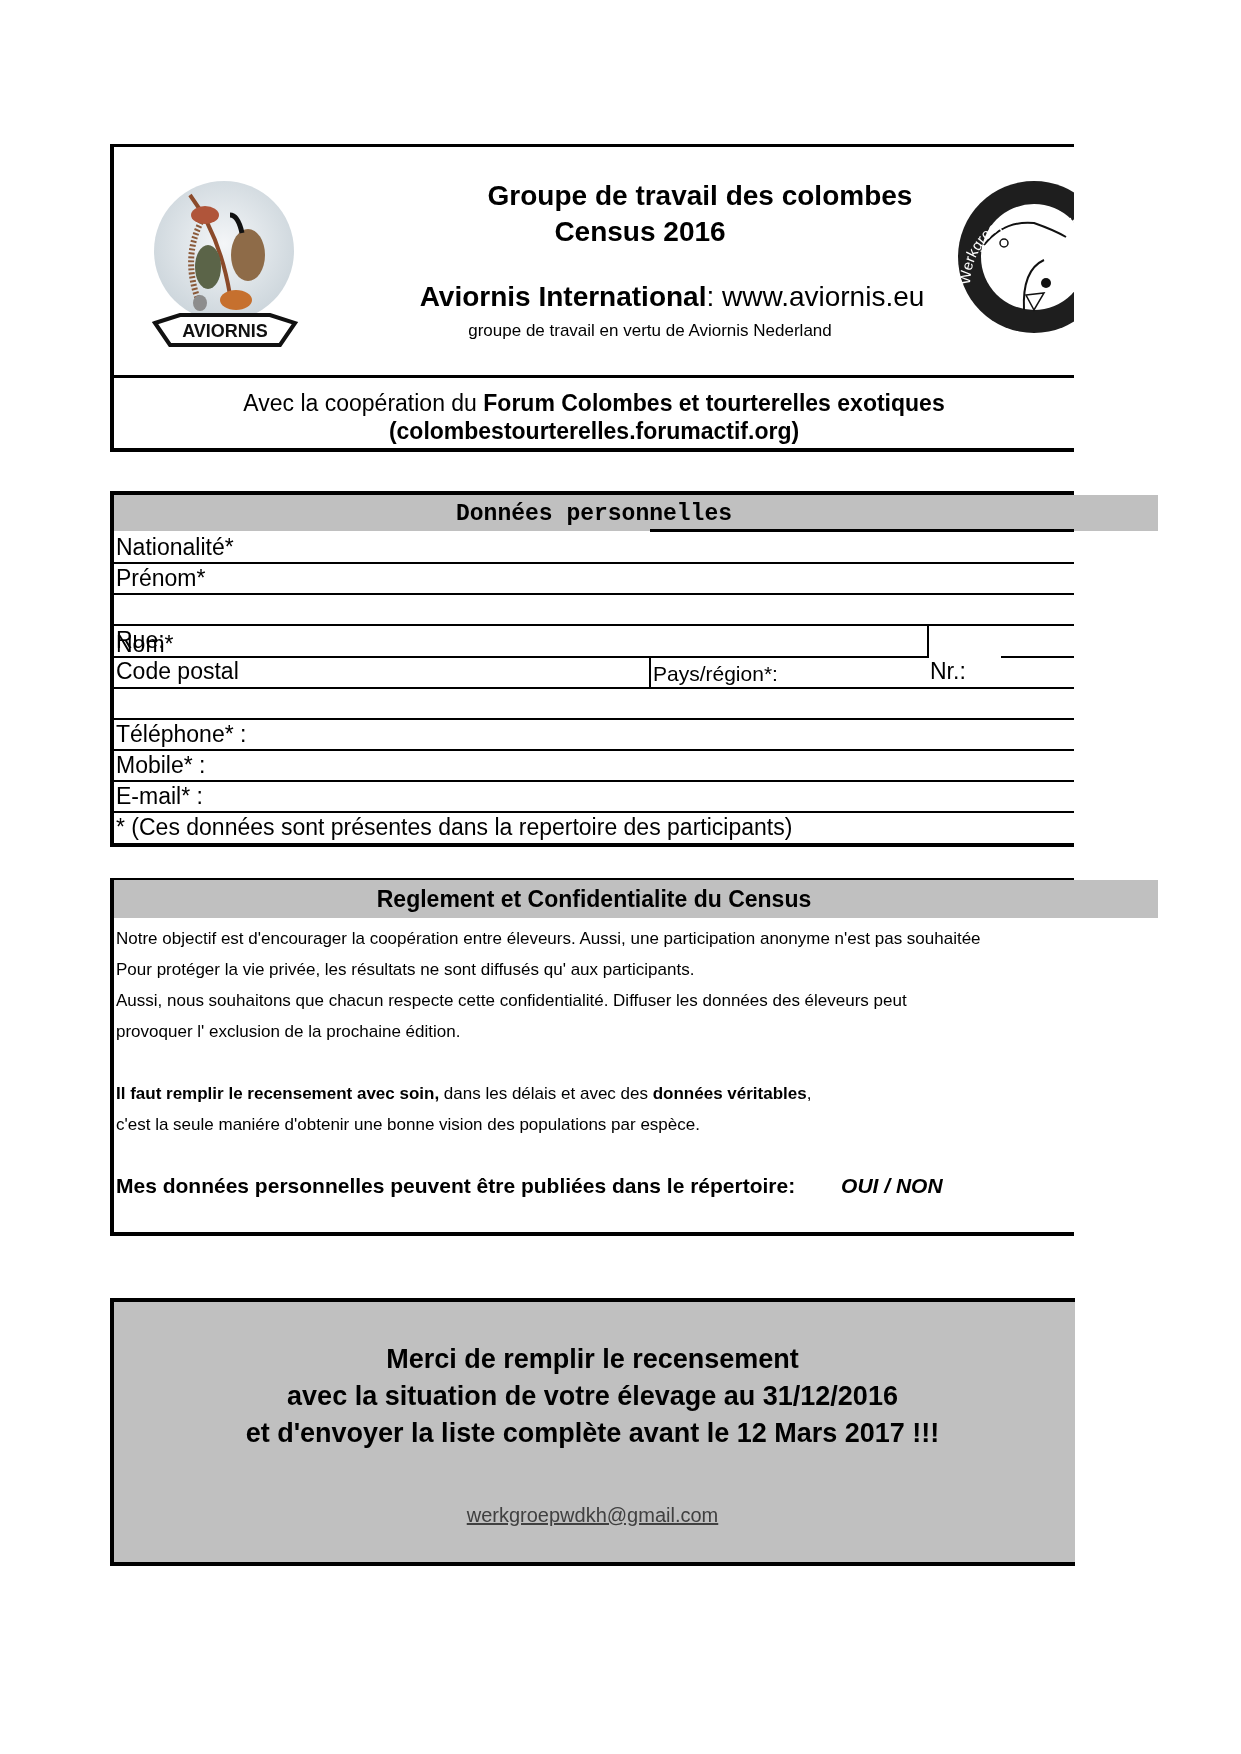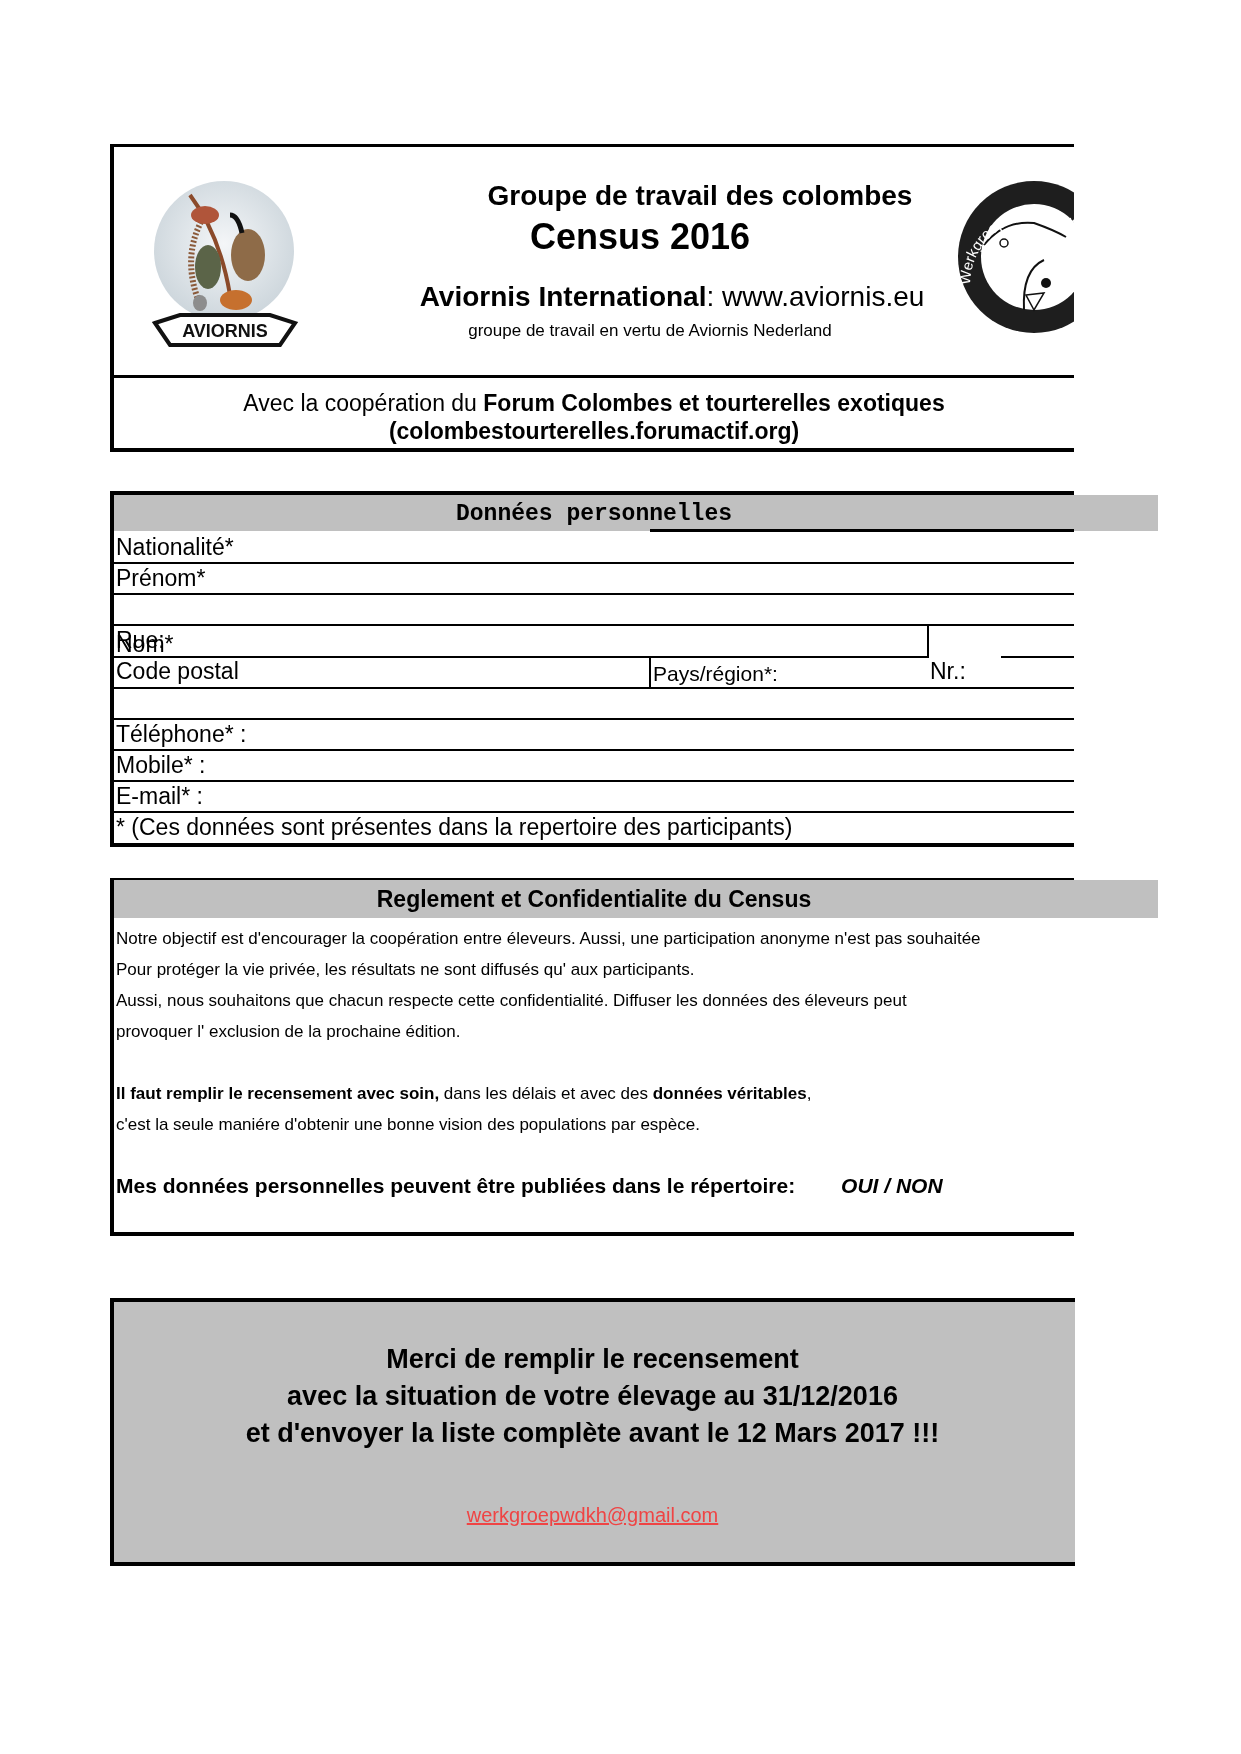--- a/index.html
+++ b/index.html
@@ -8,34 +8,34 @@
   .abs { position:absolute; }
   .box { position:absolute; box-sizing:border-box; }
   .hline { position:absolute; background:#000; }
   .vline { position:absolute; background:#000; }
   .center { text-align:center; white-space:nowrap; }
   .b { font-weight:bold; }
   .i { font-style:italic;margin-left:40px; }
 
   
   #hdr-title1 { left:400px; width:600px; top:180px; font-size:28px; font-weight:bold; }
-  #hdr-title2 { left:400px; width:480px; top:216px; font-size:36px; font-weight:bold; }
+  #hdr-title2 { left:400px; width:480px; top:216px; font-size:28px; font-weight:bold; }
   #hdr-aviornis { left:392px; width:560px; top:281px; font-size:28px; }
   #hdr-sub { left:420px; width:460px; top:321px; font-size:17px; }
 
   .row-label { position:absolute; left:116px; font-size:23px; line-height:30px; white-space:nowrap; }
   .reg-line { position:absolute; left:116px; font-size:17px; line-height:22px; white-space:nowrap; }
 
   .gray-hdr { position:absolute; background:#c0c0c0; }
   .sec-title { position:absolute; font-size:23px; font-weight:bold; text-align:center; white-space:nowrap; }
 
   #final-box { left:110px; top:1298px; width:965px; height:268px; background:#c0c0c0;
                border-left:4px solid #000; border-top:4px solid #000; border-bottom:4px solid #000; }
   .final-line { position:absolute; left:110px; width:965px; text-align:center; font-size:27px; font-weight:bold; white-space:nowrap; }
-  #final-email { position:absolute; left:110px; width:965px; top:1504px; text-align:center; font-size:20px; color:#ef4444; text-decoration:underline; }
+  #final-email { position:absolute; left:110px; width:965px; top:1504px; text-align:center; font-size:20px; color:#404040; text-decoration:underline; }
 </style>
 </head>
 <body>
 
 <div>
   <div class="hline" style="left:110px;top:144px;width:964px;height:3px;"></div>
   <div class="vline" style="left:110px;top:144px;width:4px;height:308px;"></div>
   <div class="hline" style="left:110px;top:375px;width:964px;height:3px;"></div>
   <div class="hline" style="left:110px;top:448px;width:964px;height:4px;"></div>
 

